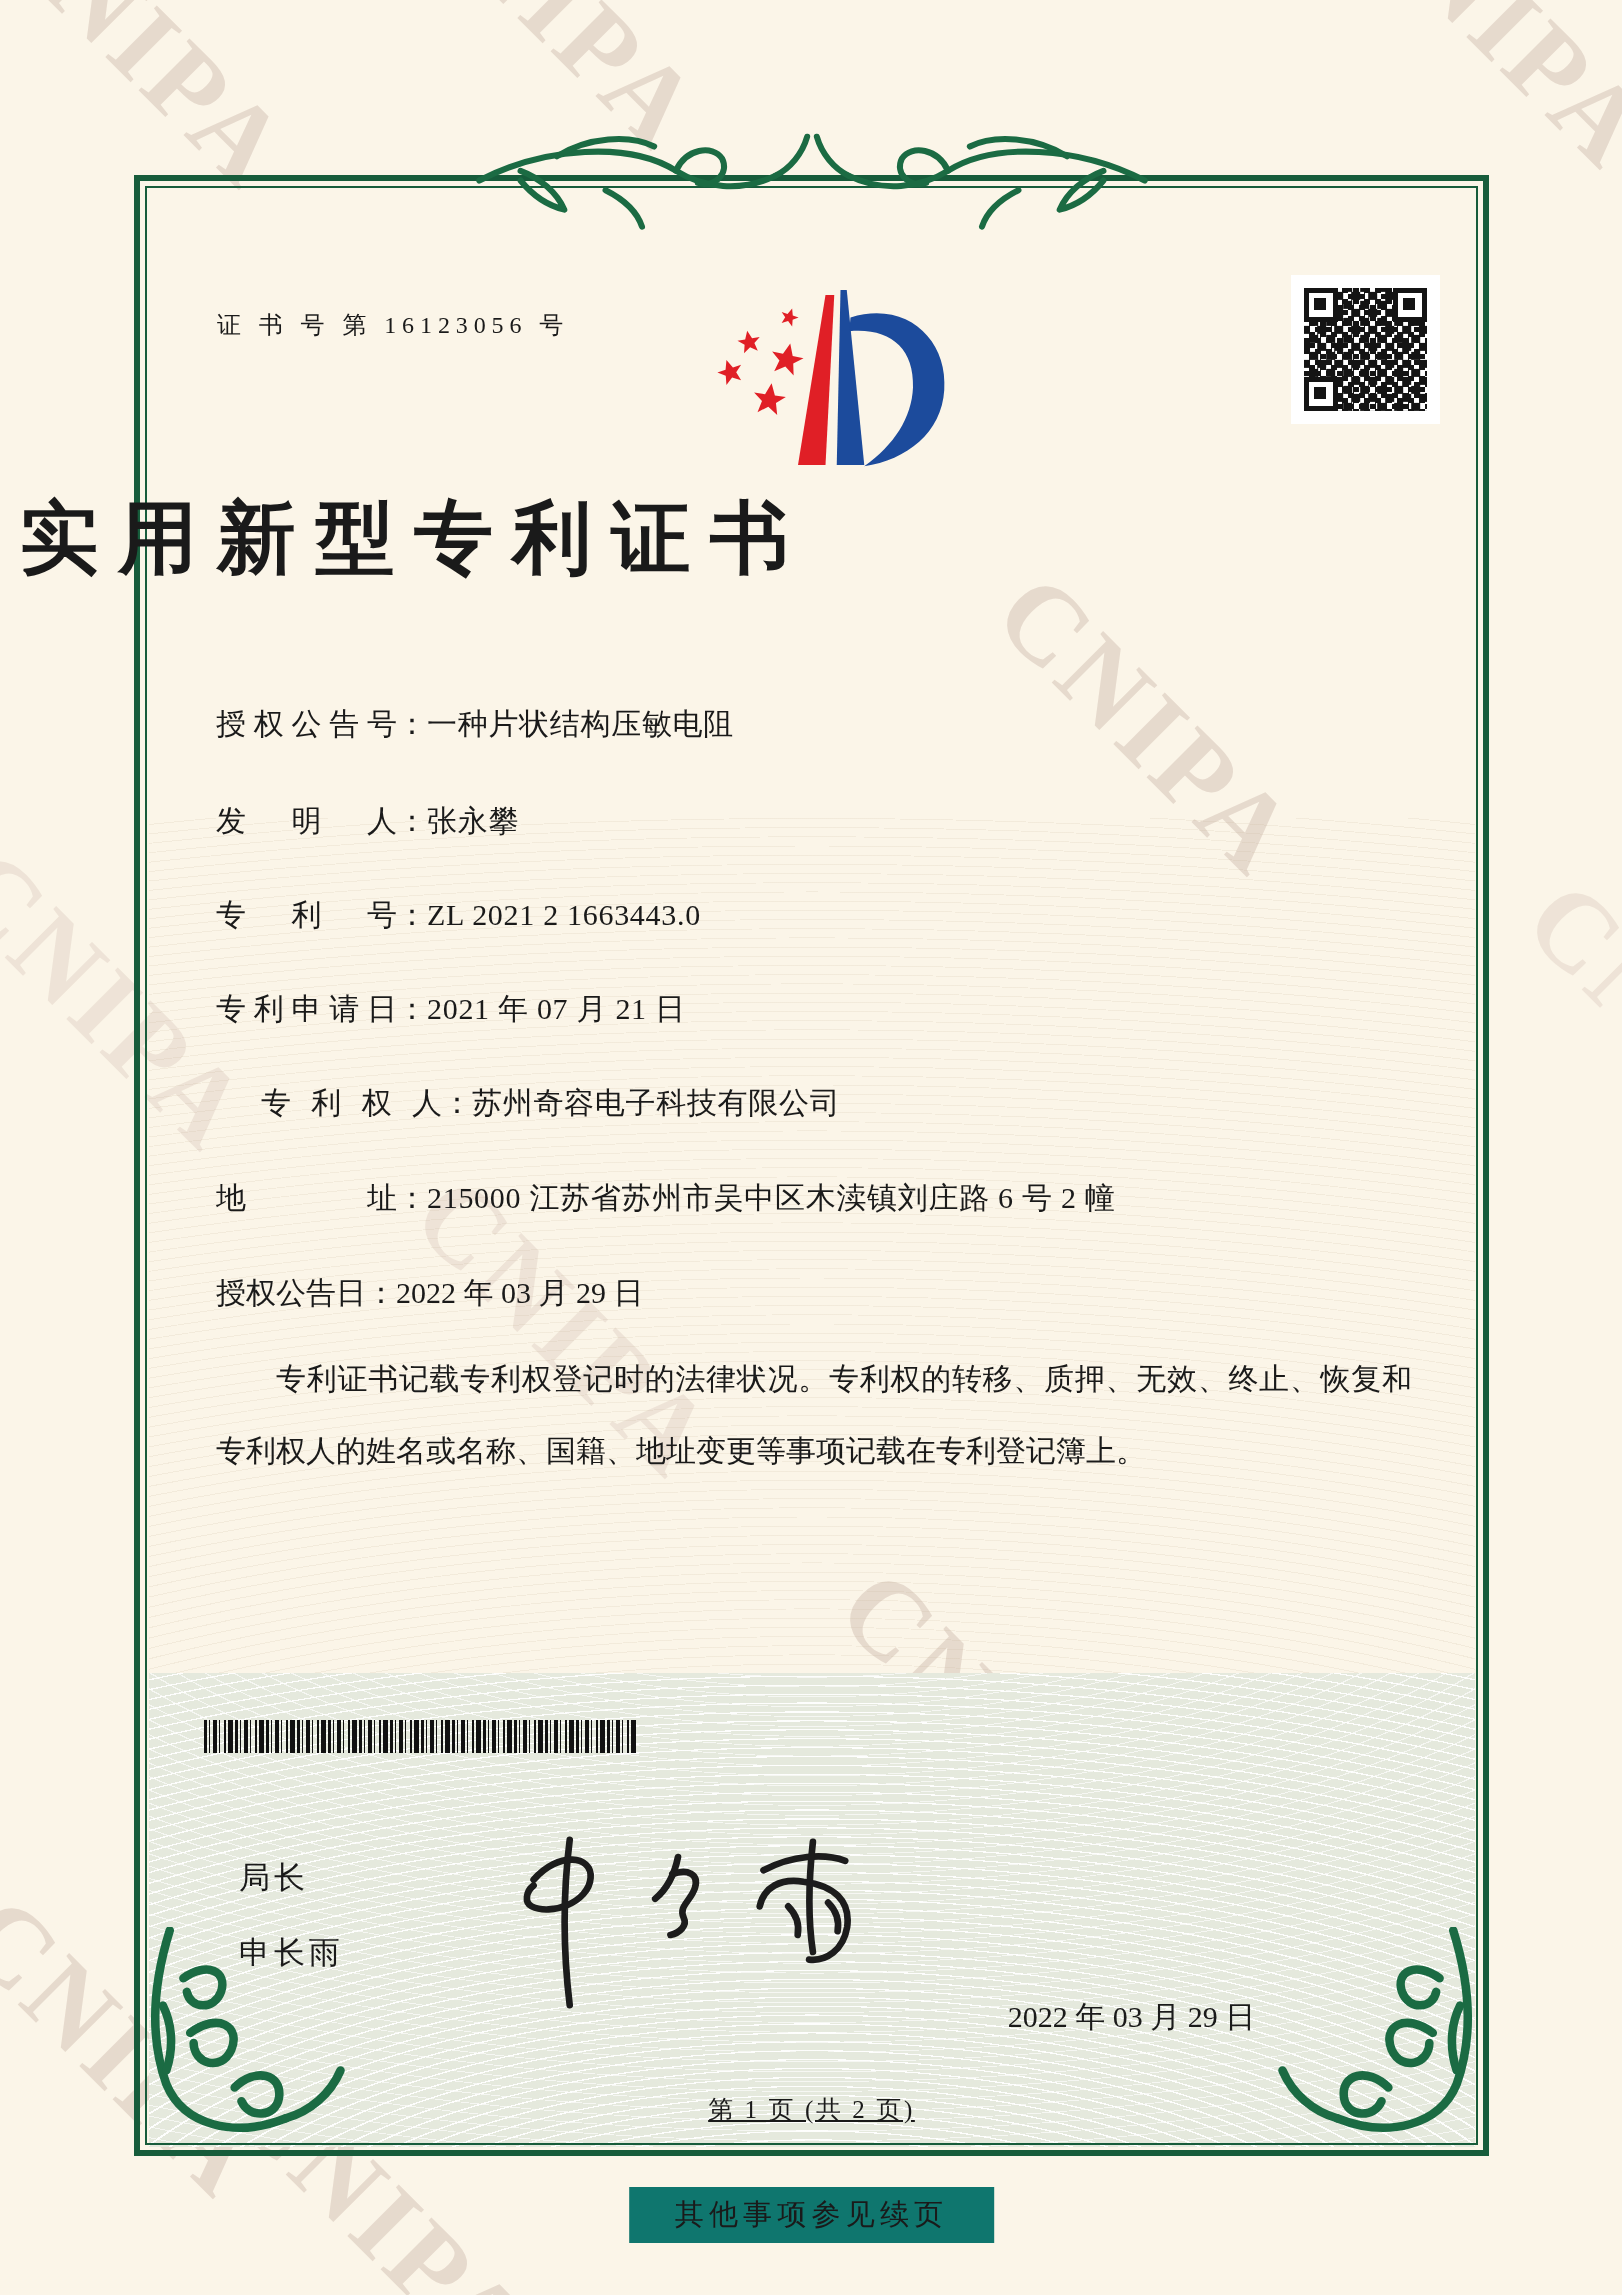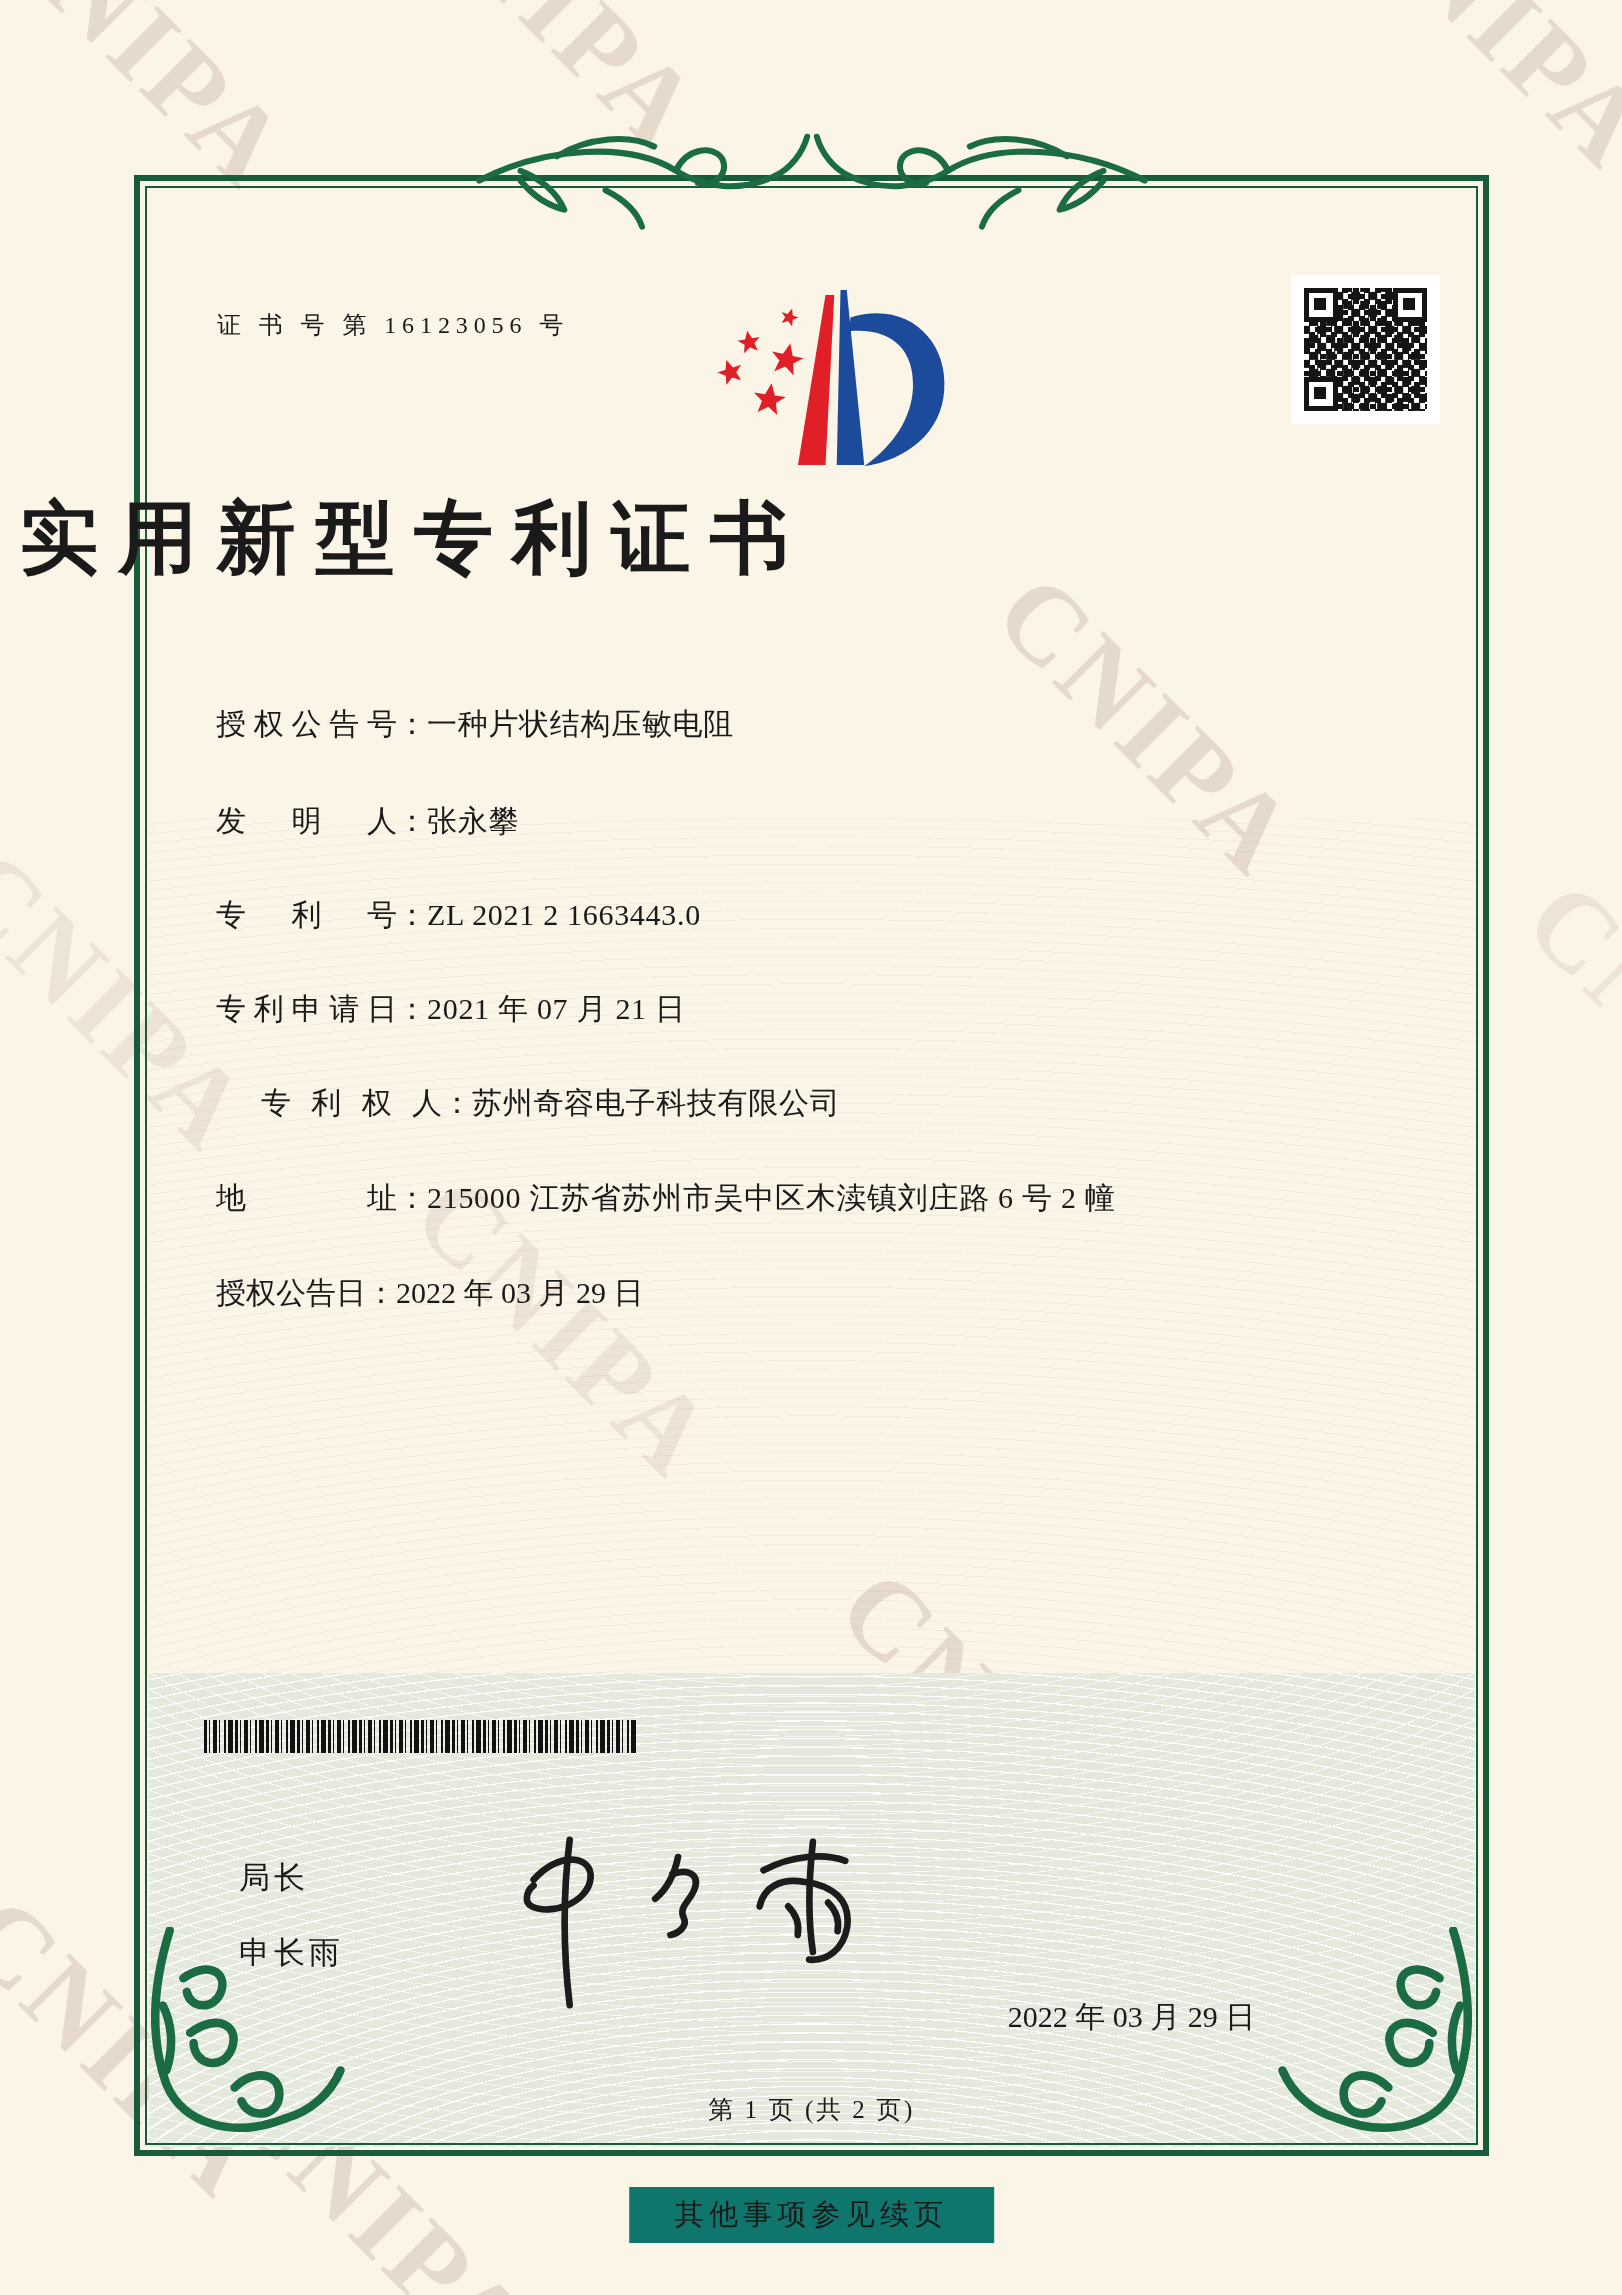--- a/index.html
+++ b/index.html
@@ -88,21 +88,21 @@
       #111 15px 16.4px, rgba(0,0,0,0) 16.4px 20px,
       #111 20px 21.6px, rgba(0,0,0,0) 21.6px 23.6px,
       #111 23.6px 29px, rgba(0,0,0,0) 29px 31px);}
   
   .director-label{position:absolute;z-index:4;left:239px;top:1857px;font-size:31px;letter-spacing:3.9px;}
   .director-name{position:absolute;z-index:4;left:239px;top:1932px;font-size:31px;letter-spacing:3.9px;}
   .signature{position:absolute;z-index:4;left:478px;top:1819px;width:419px;height:209px;}
   .sig-stroke path{fill:none;stroke:#1c1c1c;stroke-width:7;stroke-linecap:round;stroke-linejoin:round;}
   .grant-date{position:absolute;z-index:4;left:968px;top:1997px;width:327px;text-align:center;font-size:30px;}
   
-  .page-info{position:absolute;z-index:4;left:0;width:100%;top:2093px;text-align:center;font-size:25px;letter-spacing:2.6px;}
+  .page-info{position:absolute;z-index:4;left:0;width:100%;top:2093px;text-align:center;font-size:25px;letter-spacing:2.6px;text-decoration:underline;}
   .continuation{position:absolute;z-index:4;left:50%;transform:translateX(-50%);top:2187px;
     background:#0f766e;padding:7.9px 46px;font-size:29px;letter-spacing:5.2px;white-space:nowrap;}
 </style>
 </head>
 <body>
 
 <div class="watermark" style="left:-46px;top:-26px;">CNIPA</div>
 <div class="watermark" style="left:366px;top:-65px;">CNIPA</div>
 <div class="watermark" style="left:1315px;top:-46px;">CNIPA</div>
 <div class="watermark" style="left:962px;top:661px;">CNIPA</div>
@@ -202,20 +202,21 @@
   <span class="f-label">专利权人</span><span class="f-colon">：</span><span class="f-value">苏州奇容电子科技有限公司</span>
 </div>
 <div class="field-row r5">
   <span class="f-label">地址</span><span class="f-colon">：</span><span class="f-value">215000 江苏省苏州市吴中区木渎镇刘庄路 6 号 2 幢</span>
 </div>
 <div class="field-row r6">
   <span>授权公告日</span><span>：</span><span>2022 年 03 月 29 日</span>
 </div>
 
 <div class="body-text">
+  <p>专利证书记载专利权登记时的法律状况。专利权的转移、质押、无效、终止、恢复和专利权人的姓名或名称、国籍、地址变更等事项记载在专利登记簿上。</p>
 </div>
 
 <div class="barcode"></div>
 
 <div class="director-label">局长</div>
 <div class="director-name">申长雨</div>
 <svg class="signature sig-stroke" viewBox="0 0 440 220">
   <path d="M96,22 C90,70 88,130 96,196"></path>
   <path d="M58,64 C84,34 120,38 118,62 C116,88 76,102 56,92 C48,88 50,76 58,70"></path>
   <path d="M210,40 C206,60 198,74 186,84"></path>

